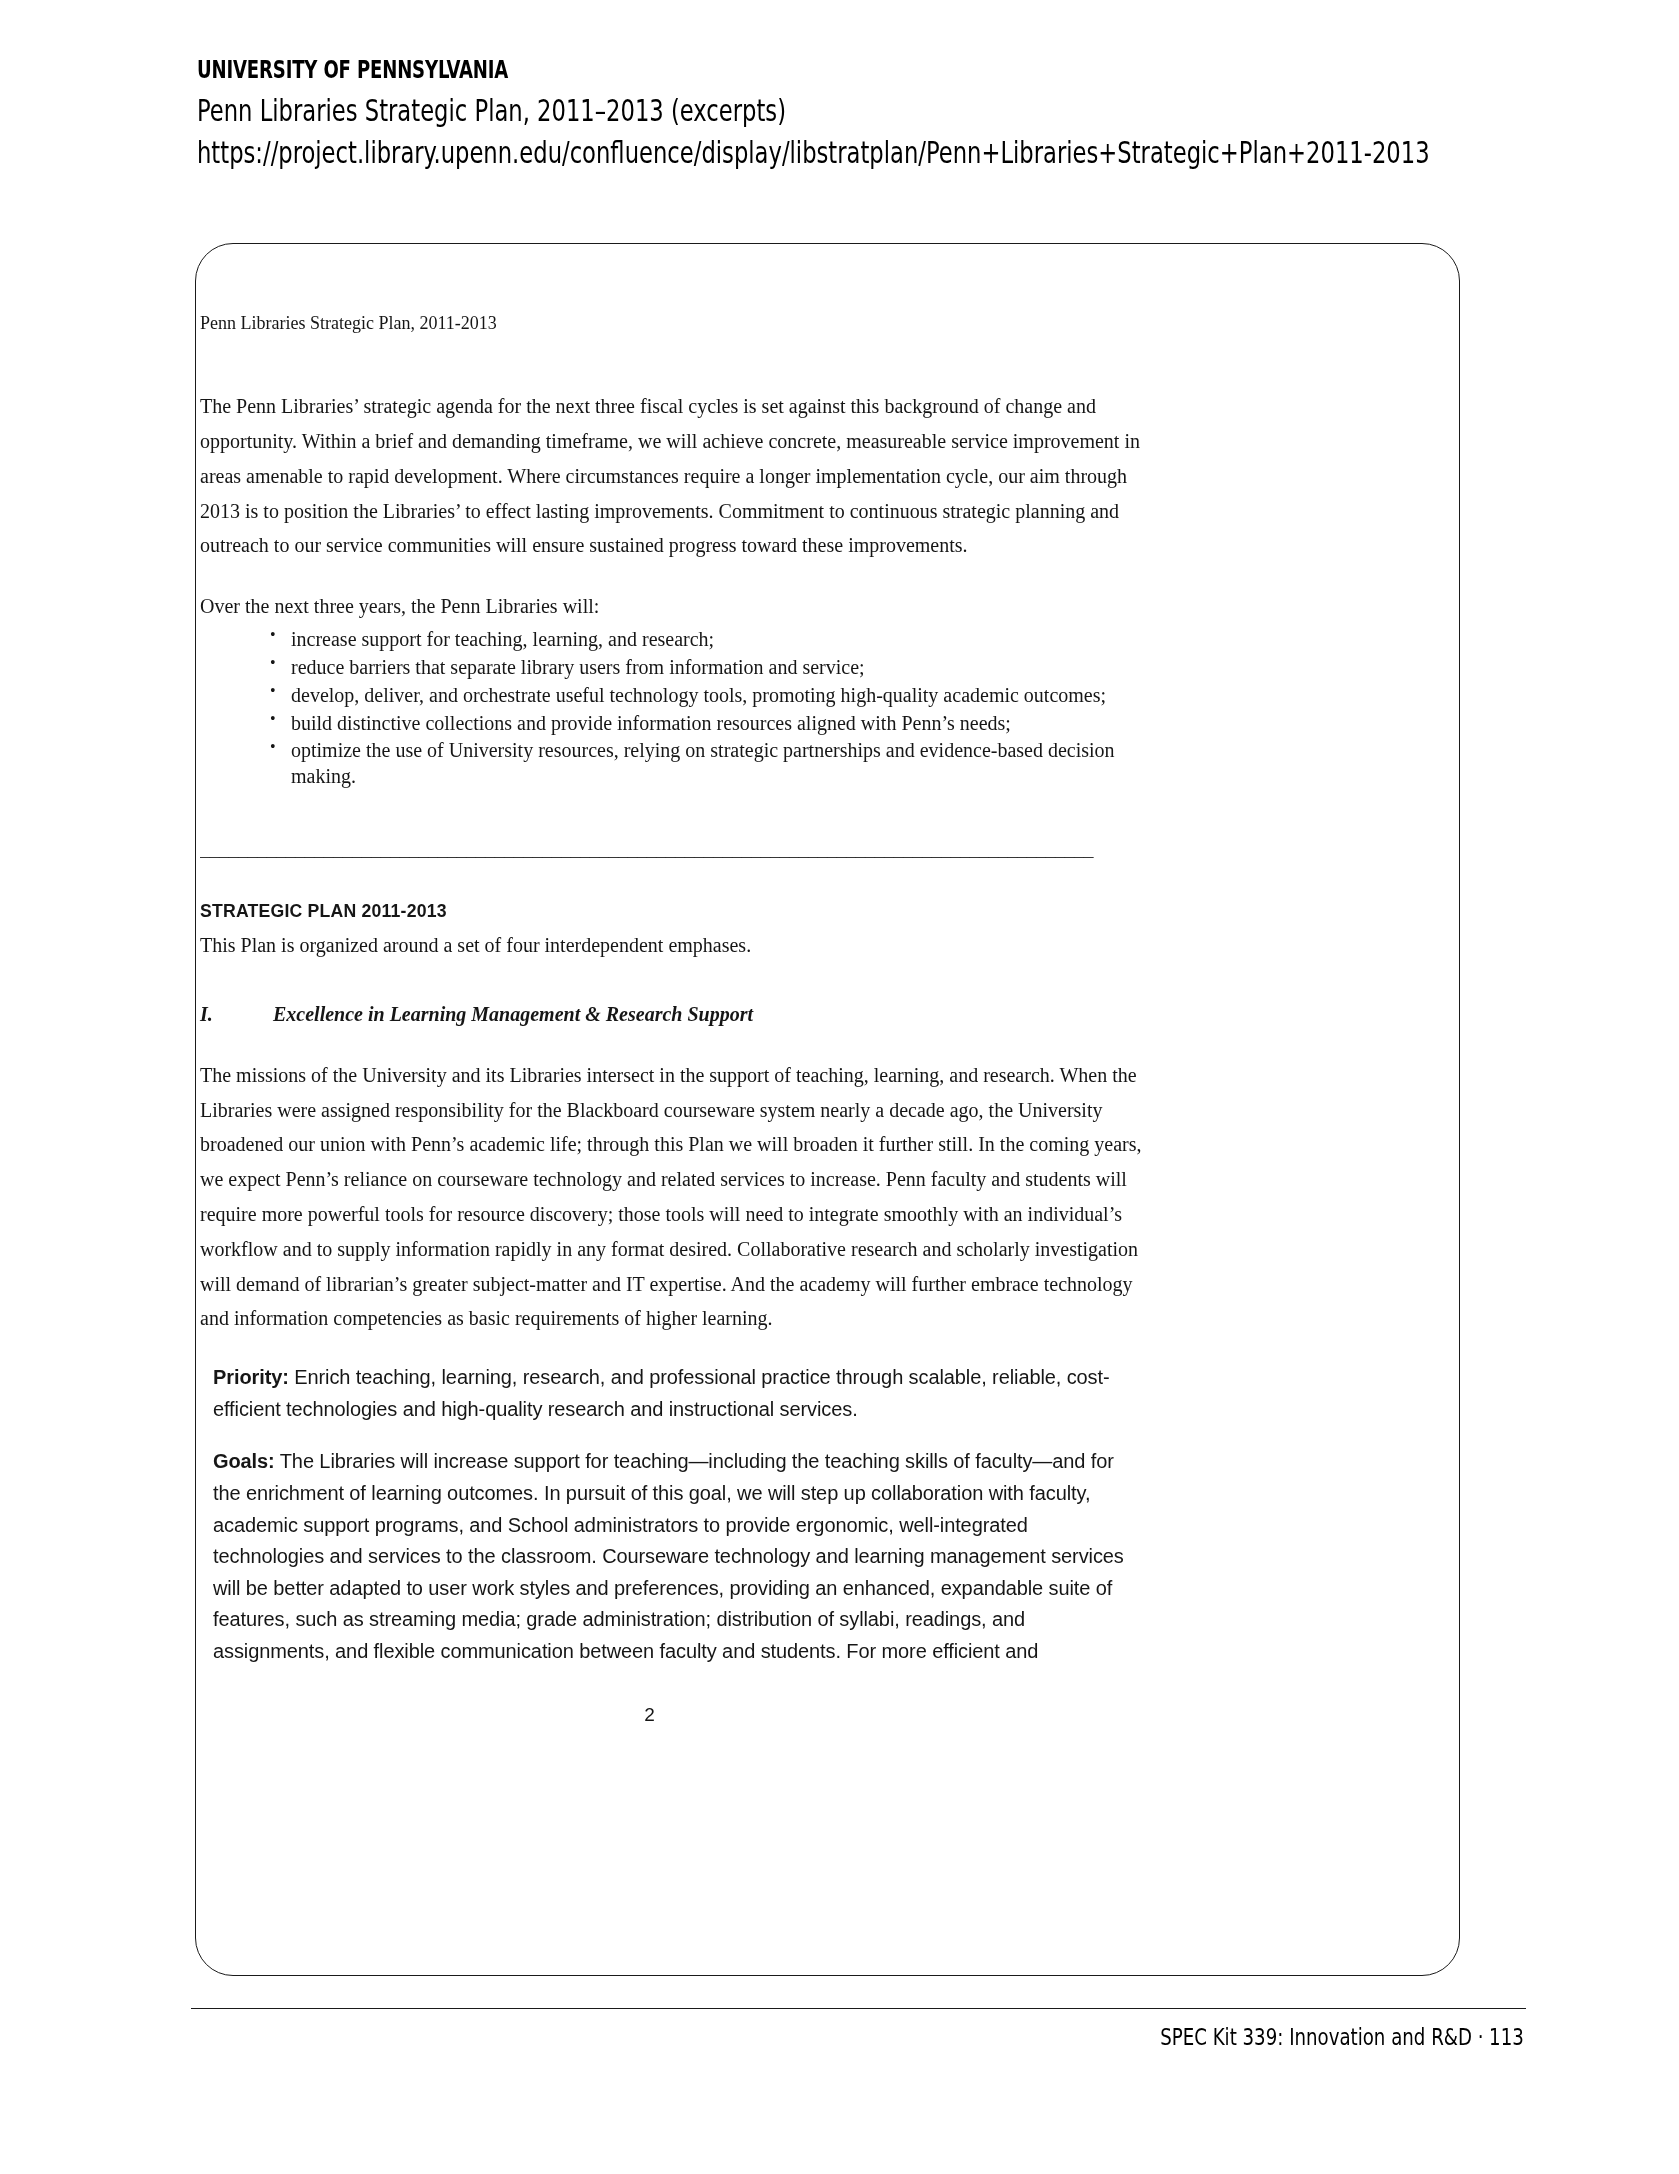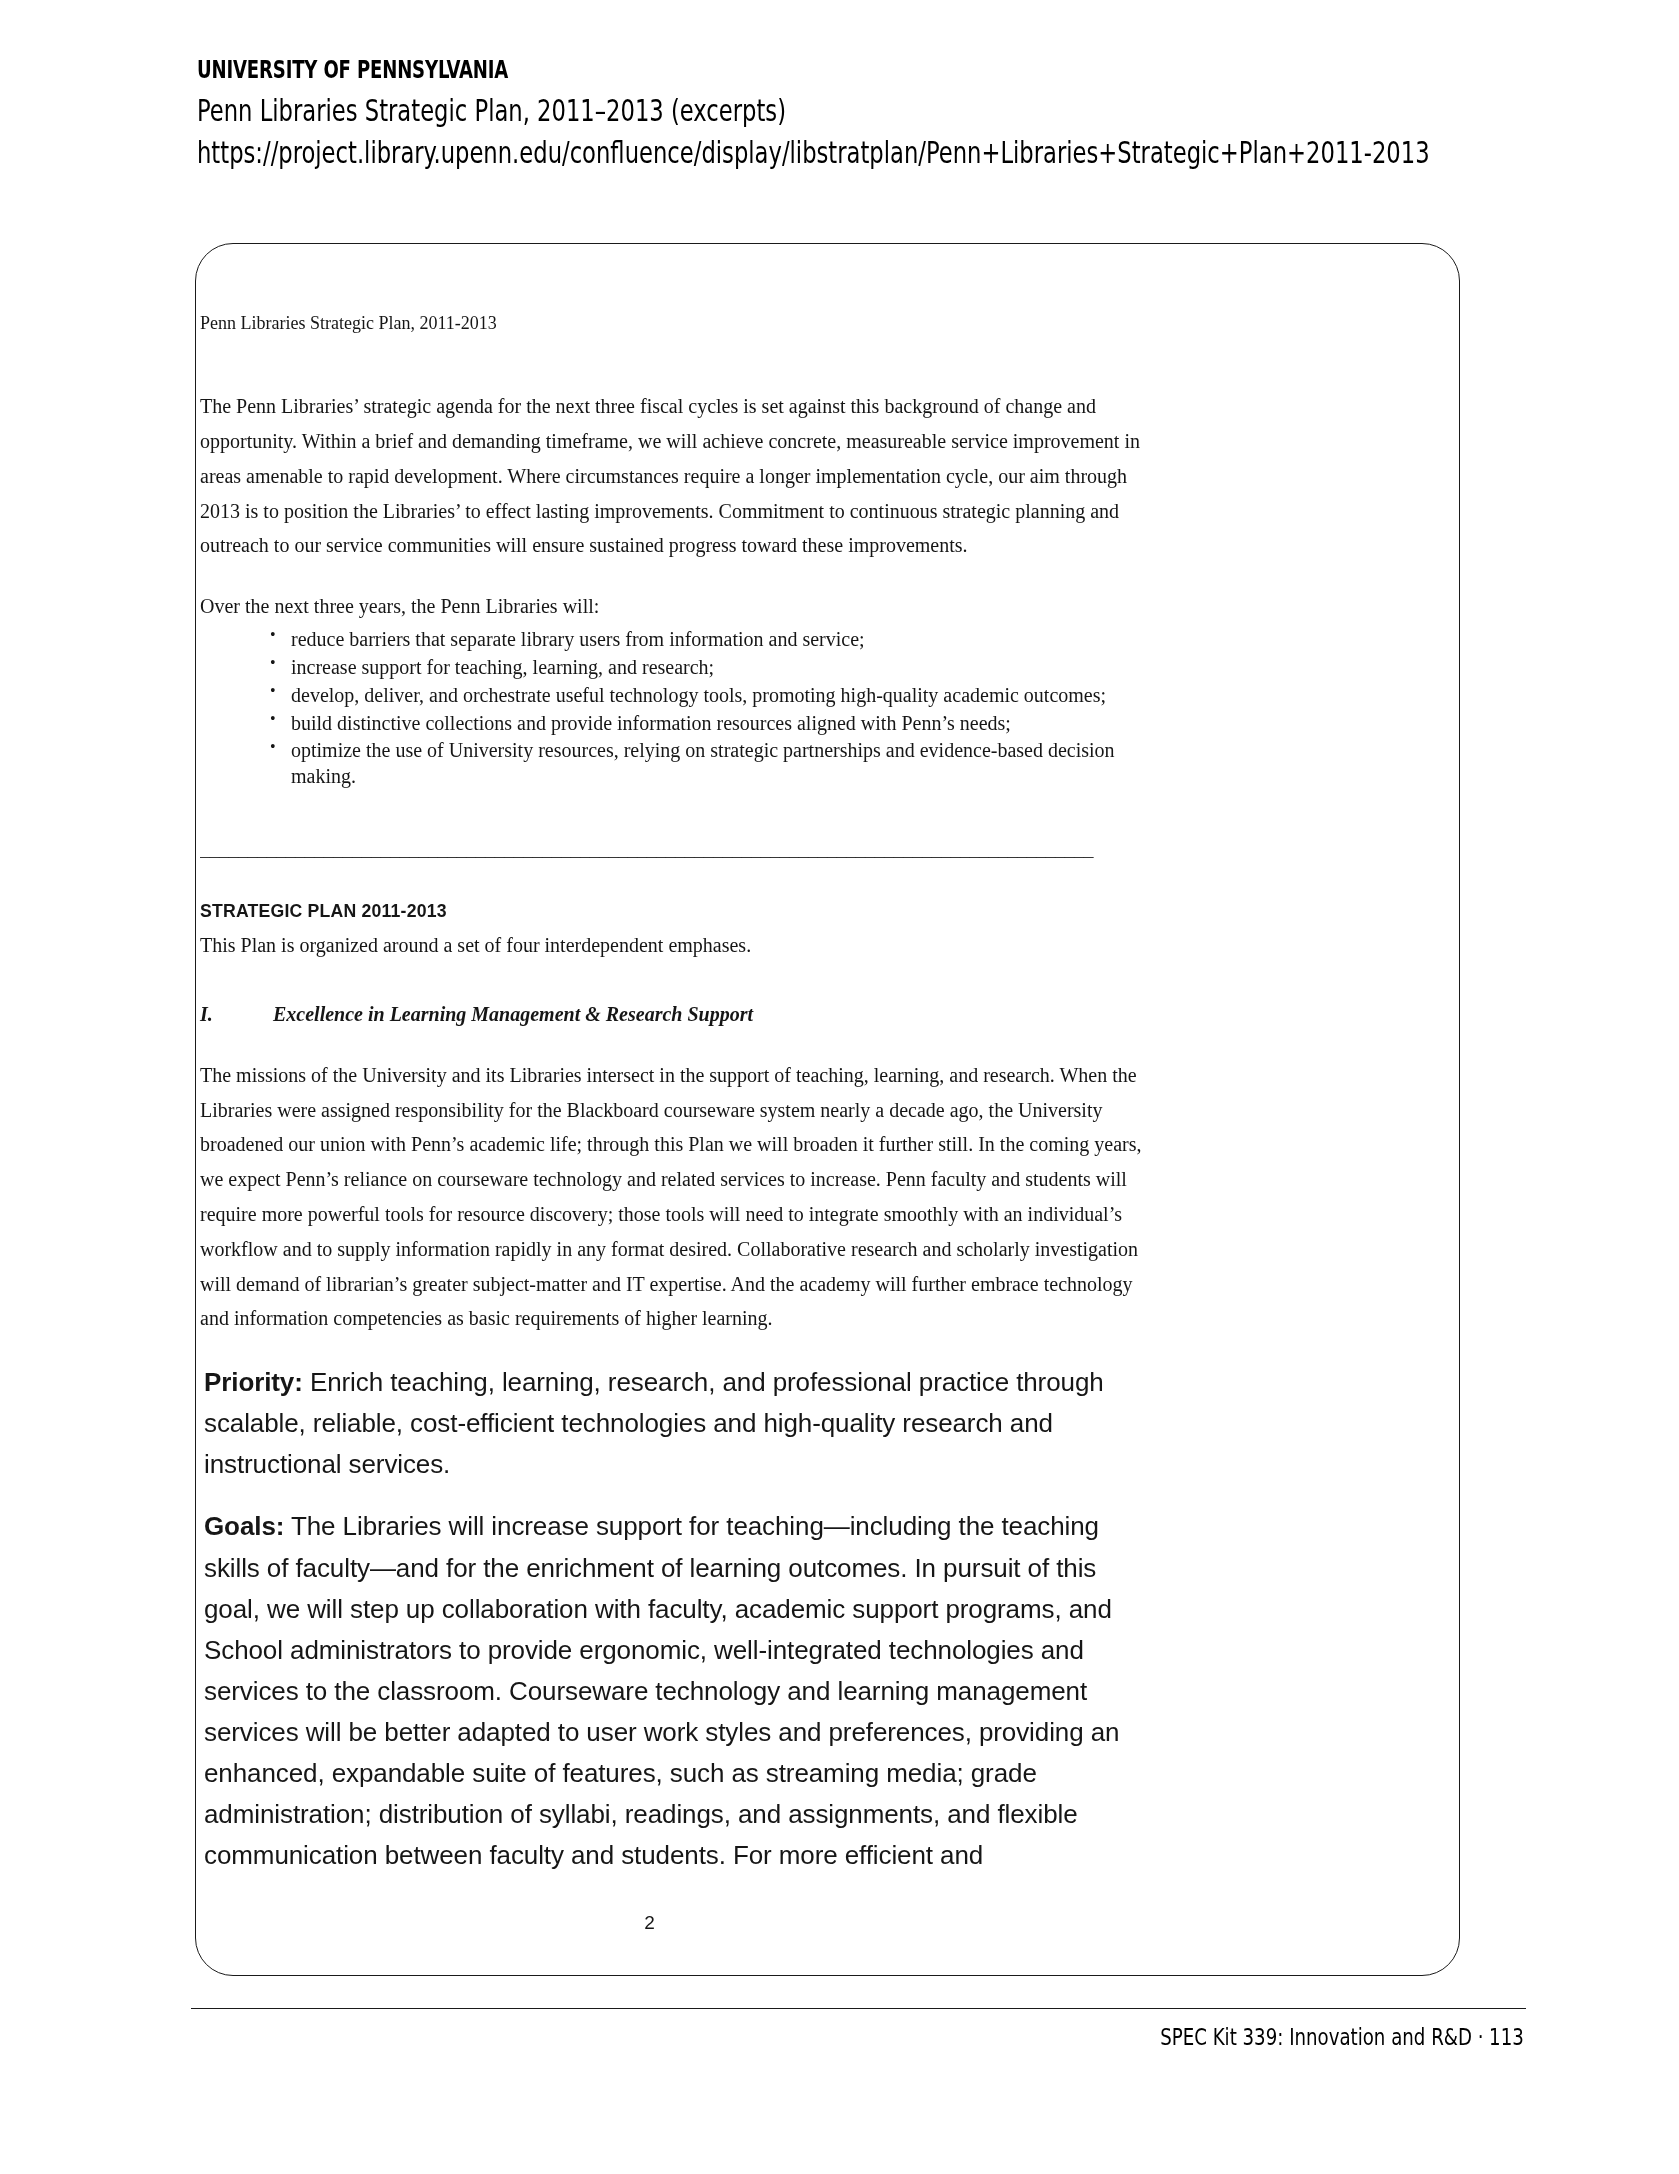--- a/index.html
+++ b/index.html
@@ -152,23 +152,23 @@
     display: flex;
   }
   .subhead-num {
     width: 73px;
     flex: 0 0 73px;
   }
   .subhead-text { flex: 1 1 auto; }
 
   .sans-block {
     font-family: "Liberation Sans", sans-serif;
-    font-size: 26px;
+    font-size: 20px;
     line-height: 1.58;
-    margin: 0 0 21px 4px;
+    margin: 0 0 21px 13px;
     color: #161616;
     letter-spacing: -0.1px;
   }
   .sans-block b {
     font-weight: bold;
   }
 
   .folio {
     text-align: center;
     width: 899px;
@@ -211,22 +211,22 @@
 
 <div class="scan-body">
 
   <div class="running-head">Penn Libraries Strategic Plan, 2011-2013</div>
 
   <p class="body-para">The Penn Libraries’ strategic agenda for the next three fiscal cycles is set against this background of change and opportunity. Within a brief and demanding timeframe, we will achieve concrete, measureable service improvement in areas amenable to rapid development. Where circumstances require a longer implementation cycle, our aim through 2013 is to position the Libraries’ to effect lasting improvements. Commitment to continuous strategic planning and outreach to our service communities will ensure sustained progress toward these improvements.</p>
 
   <p class="lead-in">Over the next three years, the Penn Libraries will:</p>
 
   <ul class="plan-bullets">
+    <li>increase support for teaching, learning, and research;</li>
     <li>reduce barriers that separate library users from information and service;</li>
-    <li>increase support for teaching, learning, and research;</li>
     <li>develop, deliver, and orchestrate useful technology tools, promoting high-quality academic outcomes;</li>
     <li>build distinctive collections and provide information resources aligned with Penn’s needs;</li>
     <li>optimize the use of University resources, relying on strategic partnerships and evidence-based decision making.</li>
   </ul>
 
   <div class="rule-underscores">______________________________________________________________________________________________</div>
 
   <div class="section-heading">STRATEGIC PLAN 2011-2013</div>
   <p class="body-para">This Plan is organized around a set of four interdependent emphases.</p>
 

